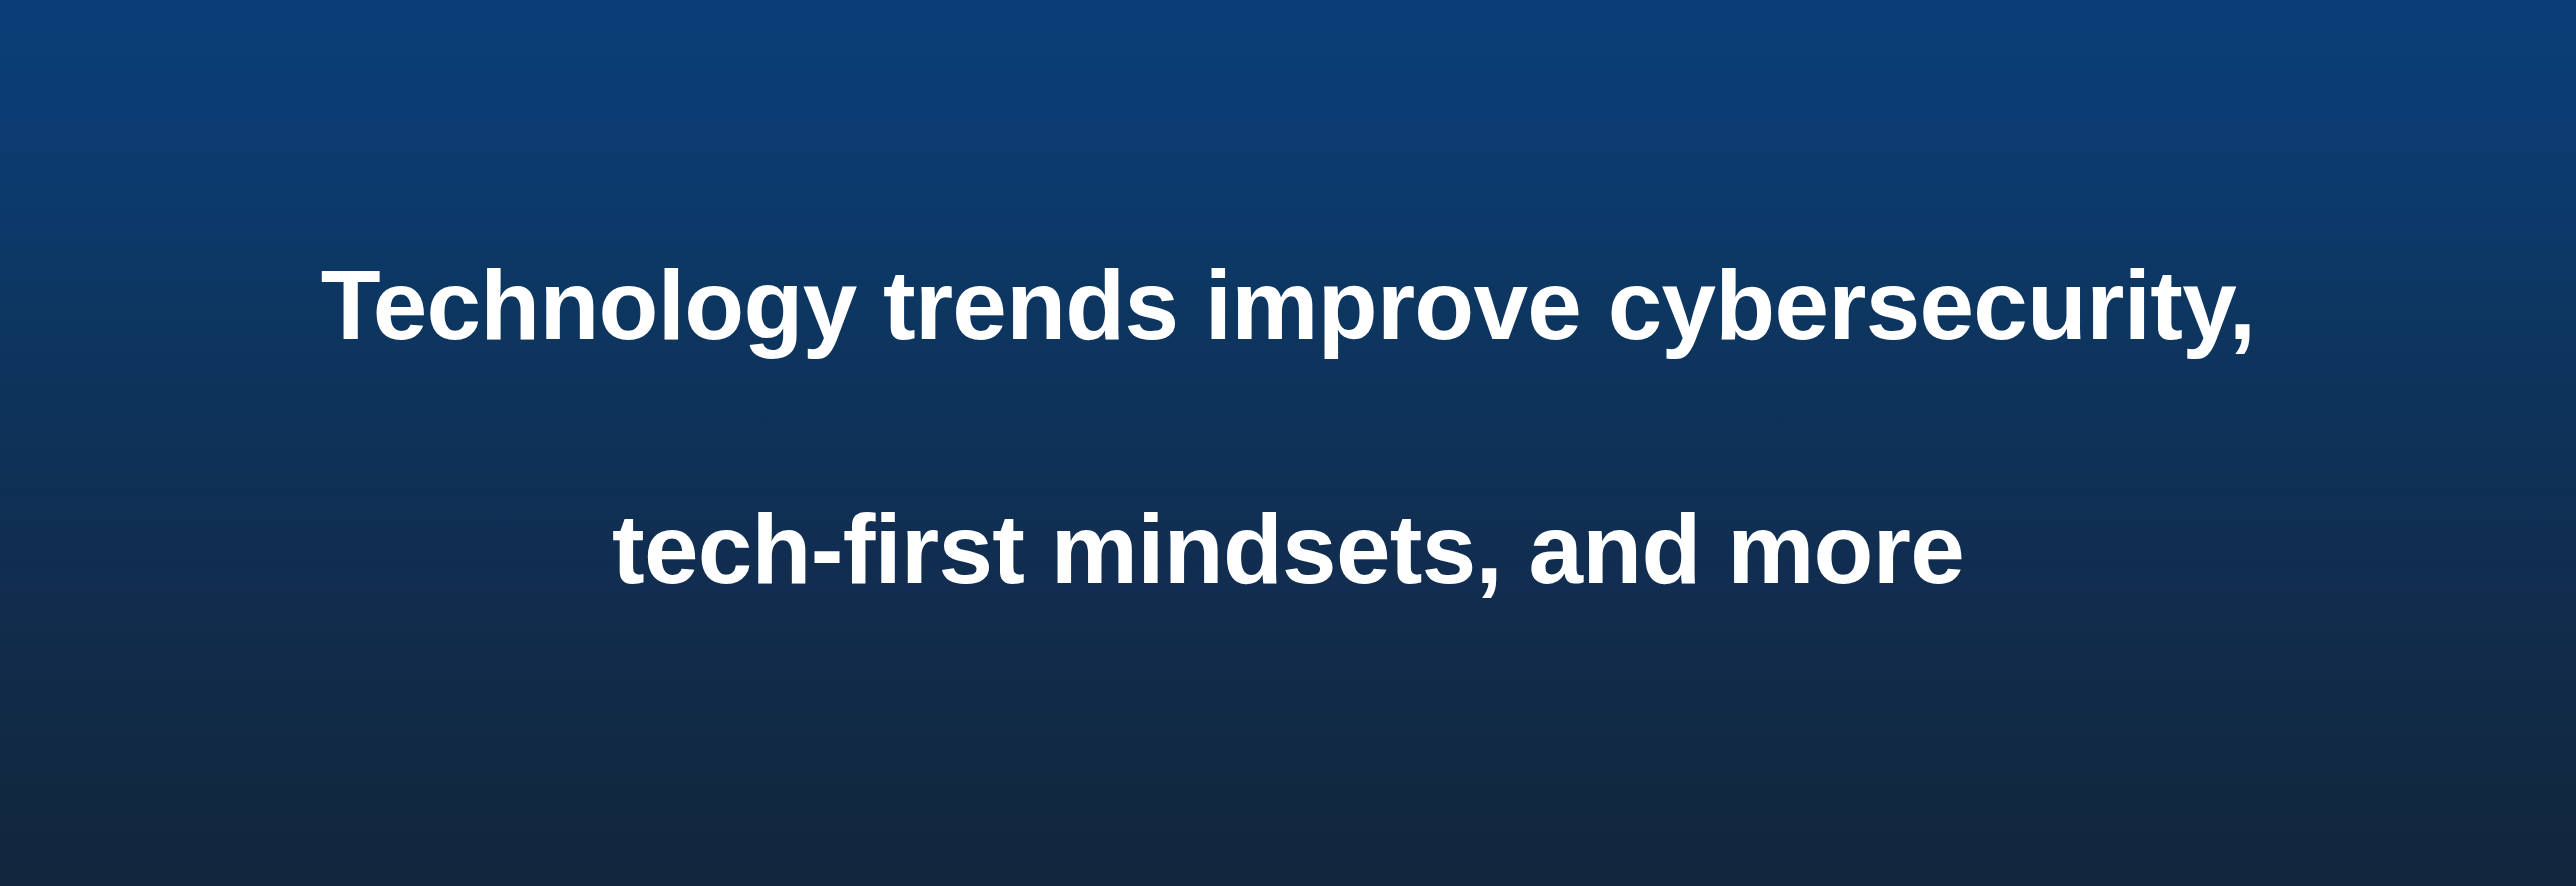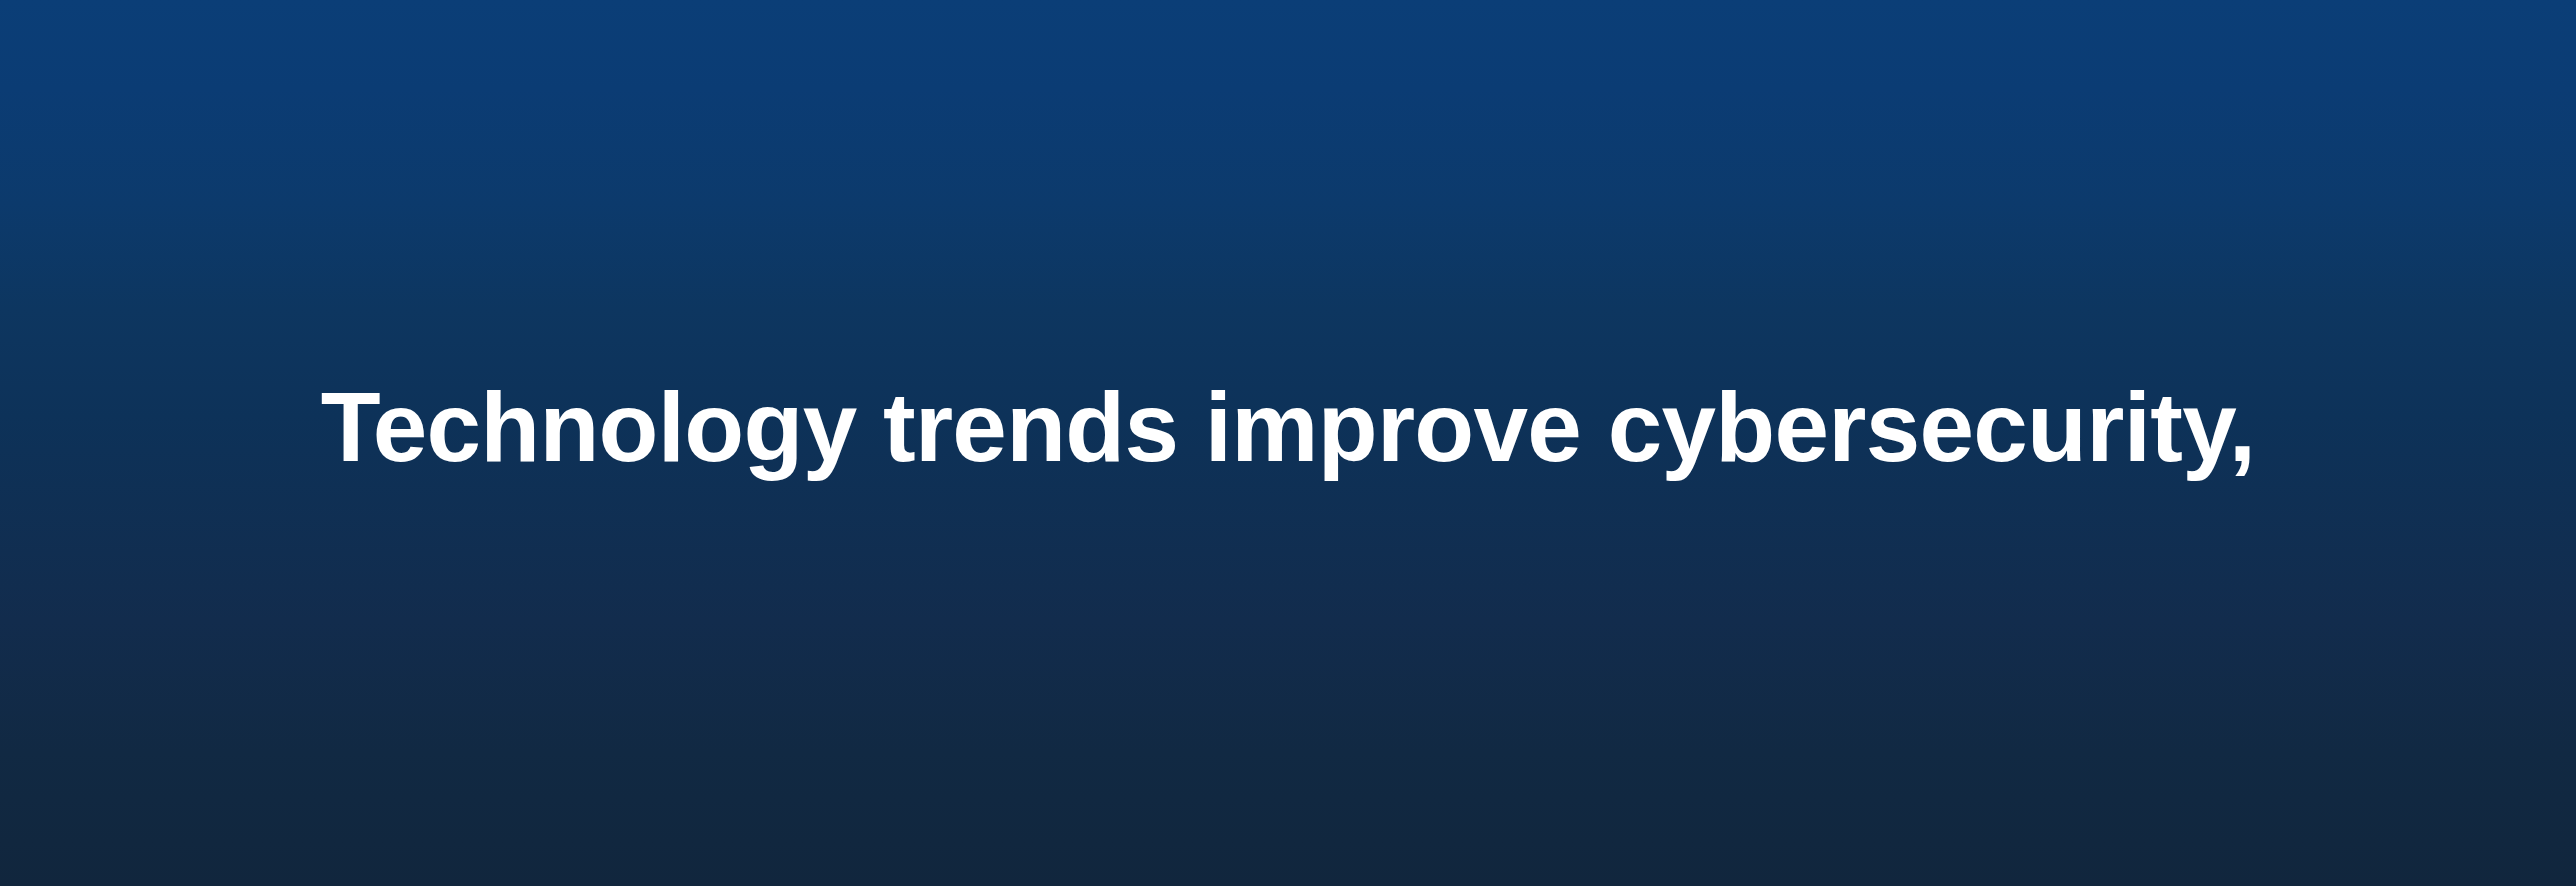--- a/index.html
+++ b/index.html
@@ -69,17 +69,18 @@
 </style>
 </head>
 <body>
 
 <div class="hero-banner">
 
   <div class="hero-inner">
 
     <h1 class="hero-headline">
       <span class="headline-line">Technology trends improve cybersecurity,</span>
+      <span class="headline-line">tech-first mindsets, and more</span>
     </h1>
 
   </div>
 </div>
 
 
 </body></html>

